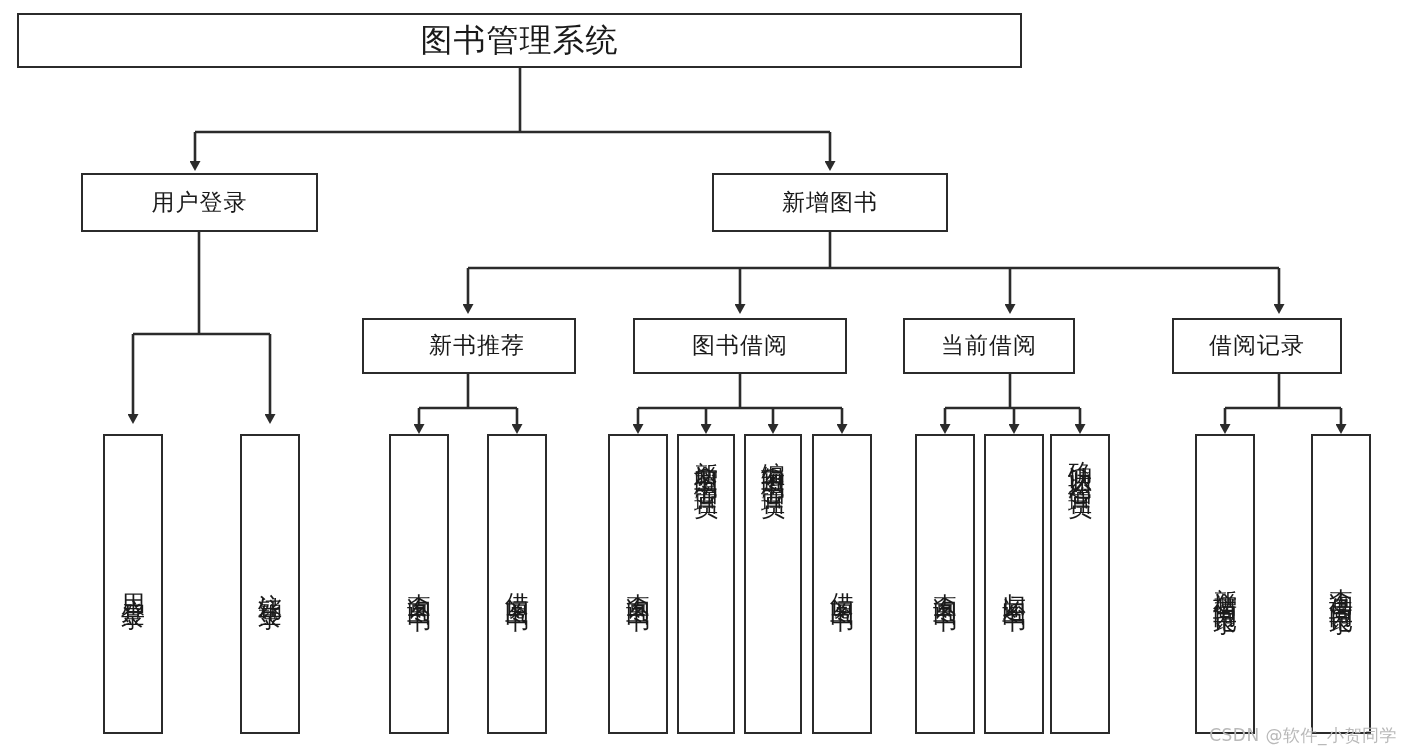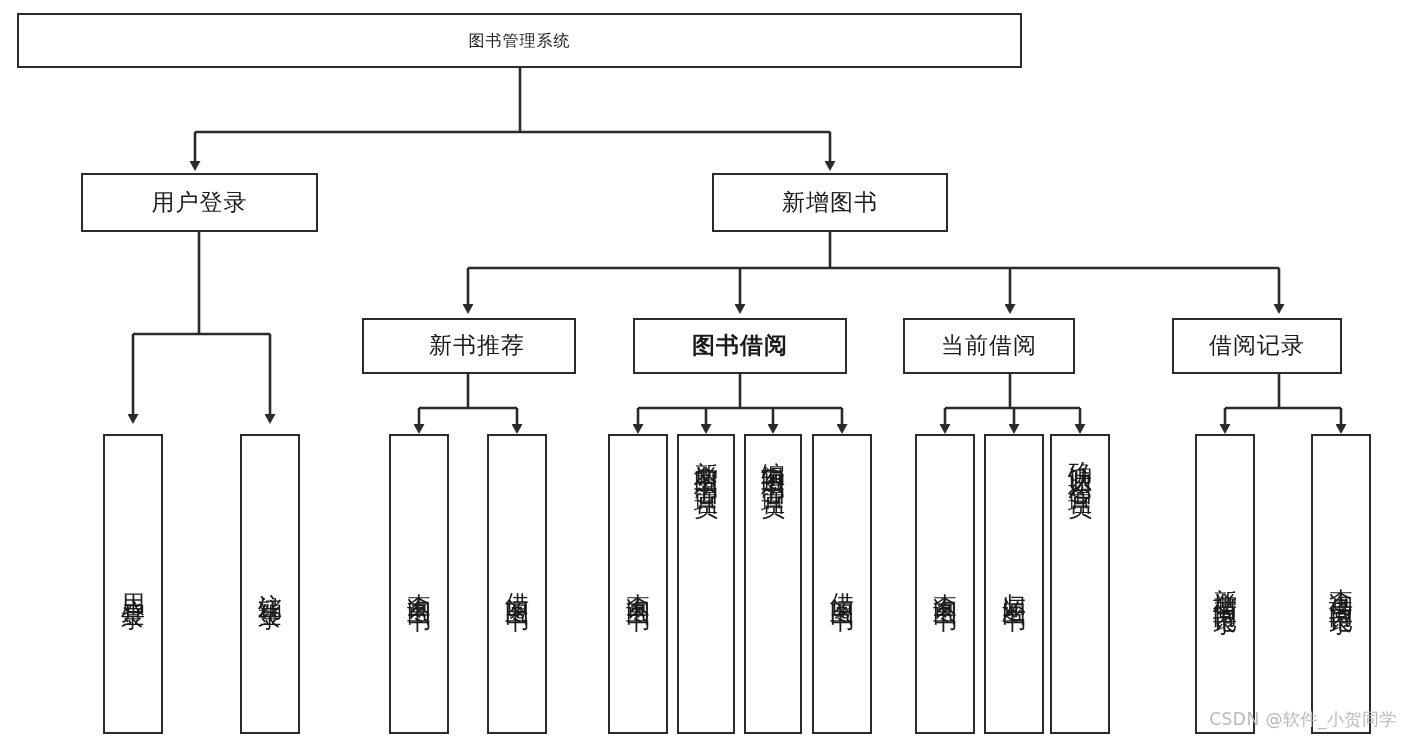--- a/index.html
+++ b/index.html
@@ -26,21 +26,21 @@
     align-items: center;
     justify-content: center;
     color: #1a1a1a;
   }
   .node.h {
     font-size: 23px;
     letter-spacing: 1px;
     line-height: 1.2;
   }
   .node.root {
-    font-size: 16px;
+    font-size: 32px;
   }
   .node.v {
     align-items: flex-start;
     justify-content: center;
     padding-top: 0px;
   }
   .vtext {
     writing-mode: vertical-rl;
     text-orientation: upright;
     font-size: 24px;
@@ -62,21 +62,21 @@
     position: absolute;
     left: 0;
     top: 0;
     width: 1405px;
     height: 747px;
     pointer-events: none;
   }
   .watermark {
     position: absolute;
     right: 8px;
-    bottom: 16px;
+    bottom: 0;
     font-size: 17px;
     color: #b9b9b9;
     letter-spacing: 0.5px;
     white-space: nowrap;
   }
 </style>
 </head>
 <body>
 
 <div id="canvas">
@@ -139,21 +139,21 @@
   <div class="node h" style="left:81px; top:173px; width:237px; height:59px;">
     <span>用户登录</span>
   </div>
   <div class="node h" style="left:712px; top:173px; width:236px; height:59px;">
     <span>新增图书</span>
   </div>
 
   <div class="node h" style="left:362px; top:318px; width:214px; height:56px;padding-left:16px;">
     <span>新书推荐</span>
   </div>
-  <div class="node h" style="left:633px; top:318px; width:214px; height:56px;font-weight:bold;">
+  <div class="node h" style="left:633px; top:318px; width:214px; height:56px;">
     <span>图书借阅</span>
   </div>
   <div class="node h" style="left:903px; top:318px; width:172px; height:56px;">
     <span>当前借阅</span>
   </div>
   <div class="node h" style="left:1172px; top:318px; width:170px; height:56px;">
     <span>借阅记录</span>
   </div>
 
   <div class="node v centered" style="left:103px; top:434px; width:60px; height:300px;">

